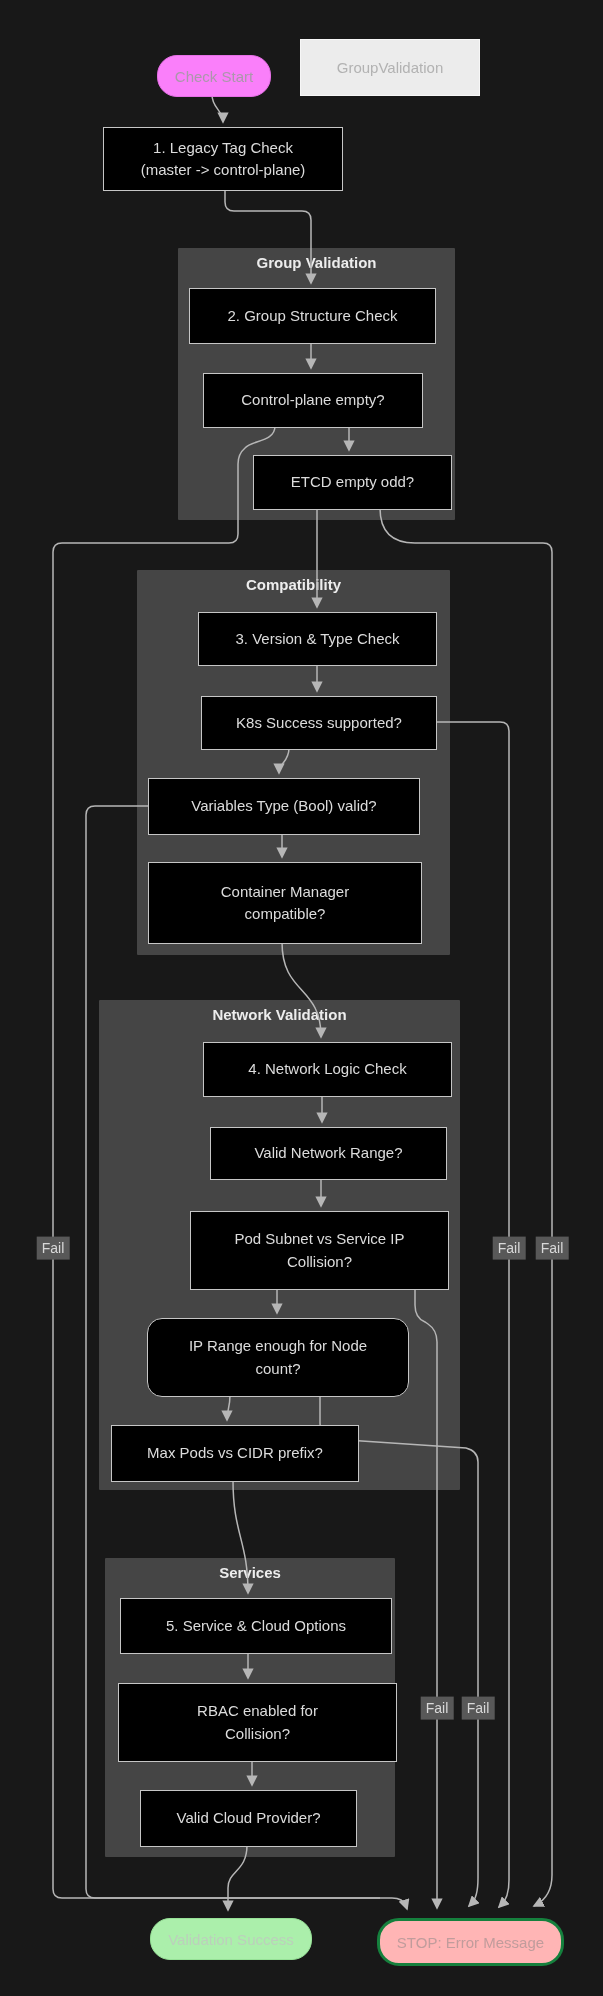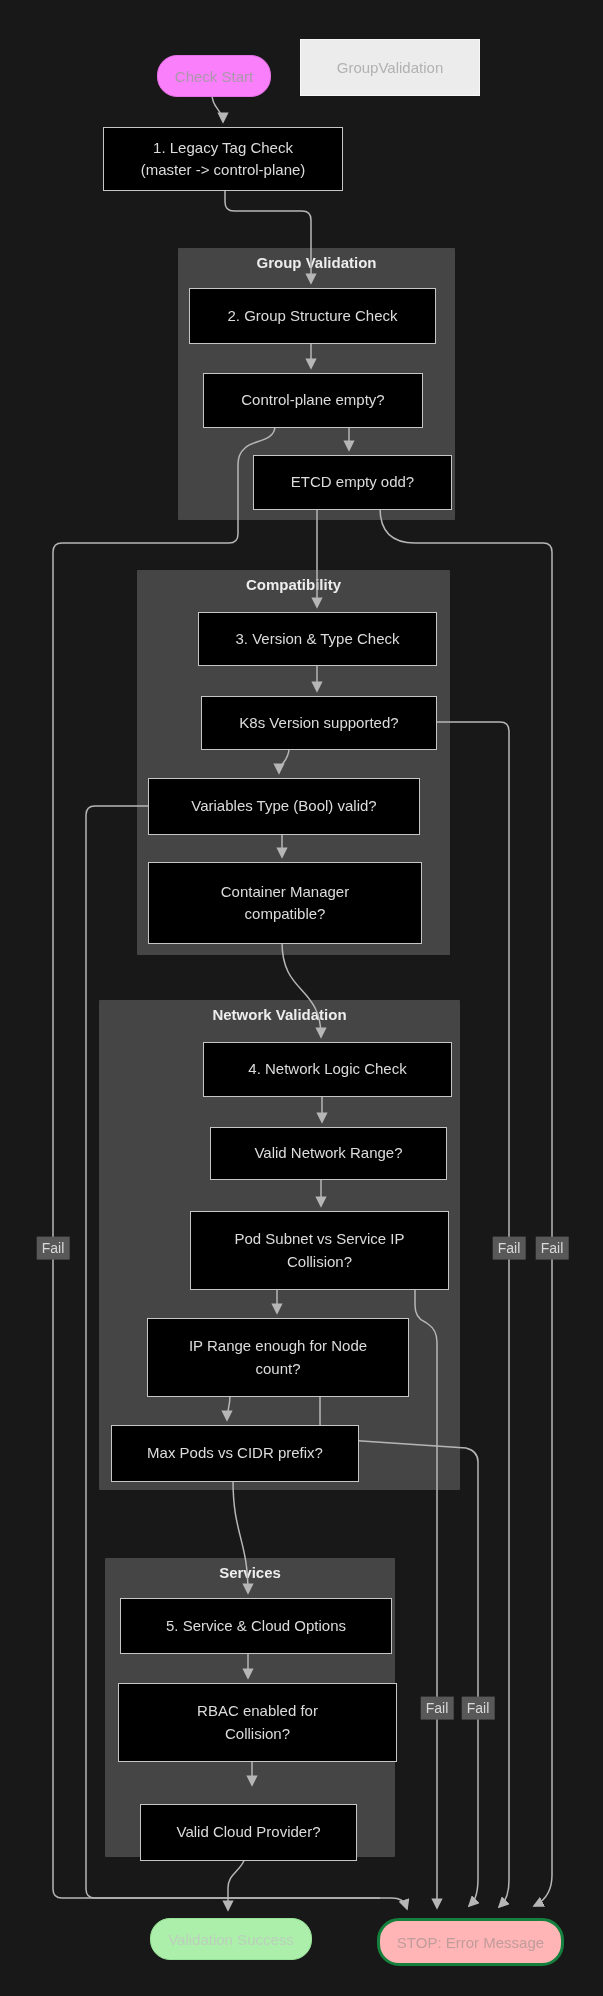--- a/index.html
+++ b/index.html
@@ -108,56 +108,56 @@
     <span>Control-plane empty?</span>
   </div>
   <div class="node" style="left:253px;top:455px;width:197px;height:53px;">
     <span>ETCD empty odd?</span>
   </div>
 
   <div class="node" style="left:198px;top:612px;width:237px;height:52px;">
     <span>3. Version &amp; Type Check</span>
   </div>
   <div class="node" style="left:201px;top:696px;width:234px;height:52px;">
-    <span>K8s Version supported?</span>
+    <span>K8s Success supported?</span>
   </div>
   <div class="node" style="left:148px;top:778px;width:270px;height:55px;">
     <span>Variables Type (Bool) valid?</span>
   </div>
   <div class="node" style="left:148px;top:862px;width:272px;height:80px;">
     <span>Container Manager</span>
     <span>compatible?</span>
   </div>
 
   <div class="node" style="left:203px;top:1042px;width:247px;height:53px;">
     <span>4. Network Logic Check</span>
   </div>
   <div class="node" style="left:210px;top:1127px;width:235px;height:51px;">
     <span>Valid Network Range?</span>
   </div>
   <div class="node" style="left:190px;top:1211px;width:257px;height:77px;">
     <span>Pod Subnet vs Service IP</span>
     <span>Collision?</span>
   </div>
-  <div class="node" style="left:147px;top:1318px;width:260px;height:77px;">
+  <div class="node" style="left:147px;top:1318px;width:260px;height:77px;border-radius:15px;">
     <span>IP Range enough for Node</span>
     <span>count?</span>
   </div>
   <div class="node" style="left:111px;top:1425px;width:246px;height:55px;">
     <span>Max Pods vs CIDR prefix?</span>
   </div>
 
   <div class="node" style="left:120px;top:1598px;width:270px;height:54px;">
     <span>5. Service &amp; Cloud Options</span>
   </div>
   <div class="node" style="left:118px;top:1683px;width:277px;height:77px;">
     <span>RBAC enabled for</span>
     <span>Collision?</span>
   </div>
-  <div class="node" style="left:140px;top:1790px;width:215px;height:55px;margin-top:14px;">
+  <div class="node" style="left:140px;top:1790px;width:215px;height:55px;">
     <span>Valid Cloud Provider?</span>
   </div>
 
   <div class="pill success" style="left:150px;top:1918px;width:160px;height:40px;">
     <span>Validation Success</span>
   </div>
   <div class="pill stop" style="left:377px;top:1918px;width:181px;height:42px;">
     <span>STOP: Error Message</span>
   </div>
 

